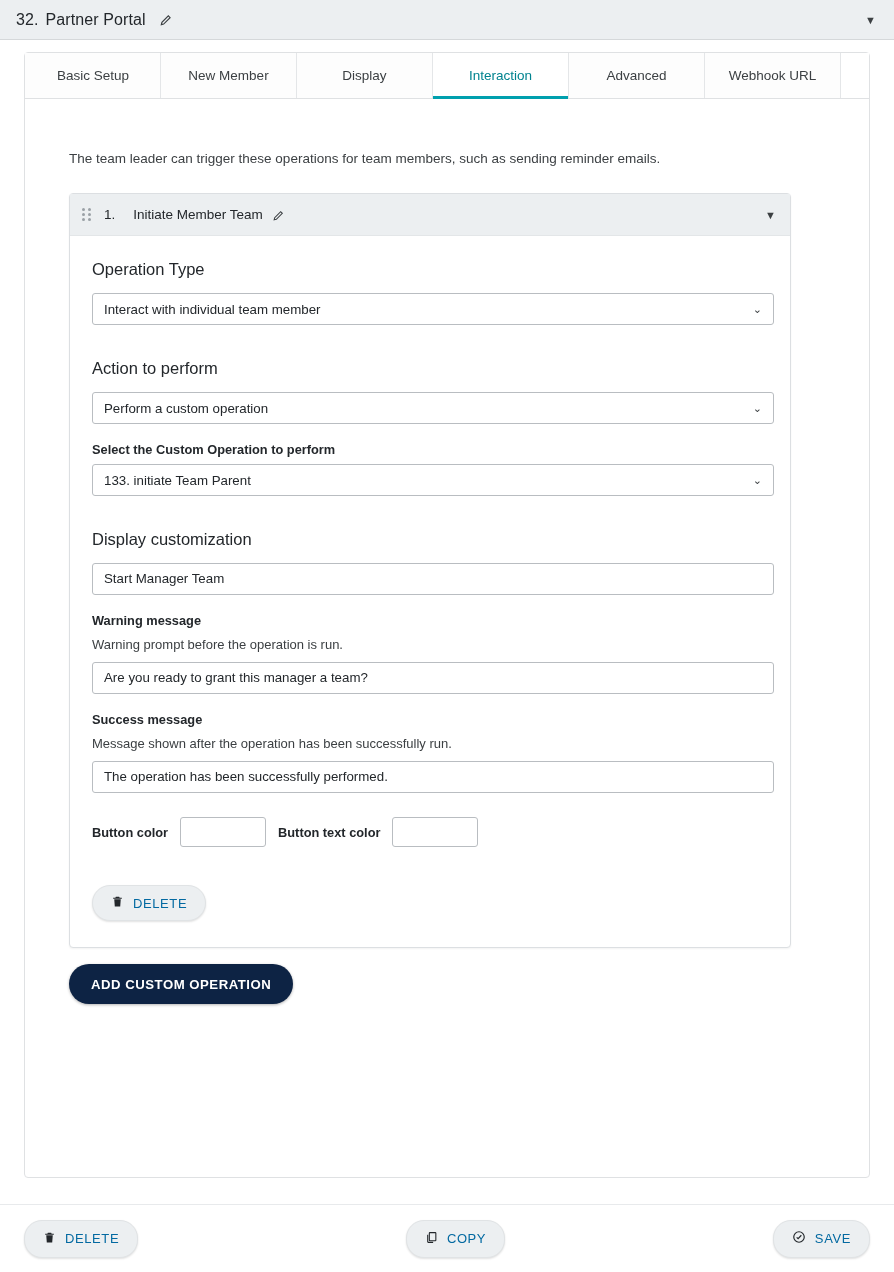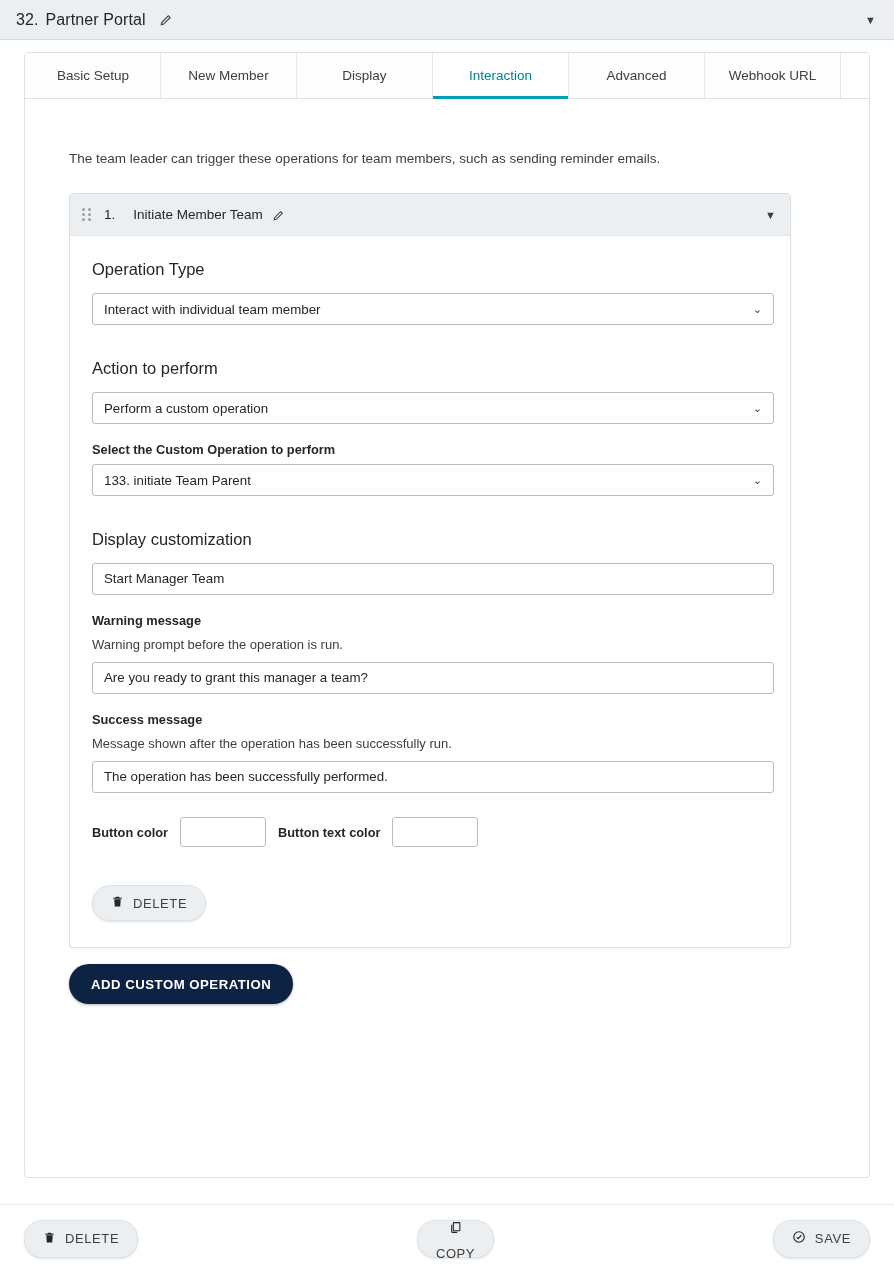--- a/index.html
+++ b/index.html
@@ -191,21 +191,21 @@
     display: inline-flex;
     align-items: center;
     gap: 9px;
     height: 36px;
     padding: 0 18px;
     border-radius: 18px;
     background: #eceff1;
     border: 1px solid #e0e3e5;
     font-size: 13px;
     letter-spacing: .6px;
-    color: #404040;
+    color: #0369a1;
     box-shadow: 0 1px 2px rgba(0,0,0,.12);
   }
   .card-delete-wrap { margin-top: 38px; }
 
   
   .btn-primary {
     margin: 16px 0 0 44px;
     display: inline-flex;
     align-items: center;
     justify-content: center;
@@ -227,21 +227,21 @@
     bottom: 0;
     height: 68px;
     display: flex;
     align-items: center;
     justify-content: space-between;
     padding: 0 24px;
     background: #fff;
     border-top: 1px solid #e8eaec;
   }
   .footer .btn-pill { height: 38px; }
-  .footer .center { margin: 0 auto; flex-direction: column; }
+  .footer .center { margin: 0 auto; }
 
   .icon-sm { display: inline-block; }
 </style>
 </head>
 <body>
 
 <div class="topbar">
   <div class="title">
     <span class="num">32.</span><span>Partner Portal</span>
     <span class="pencil">

